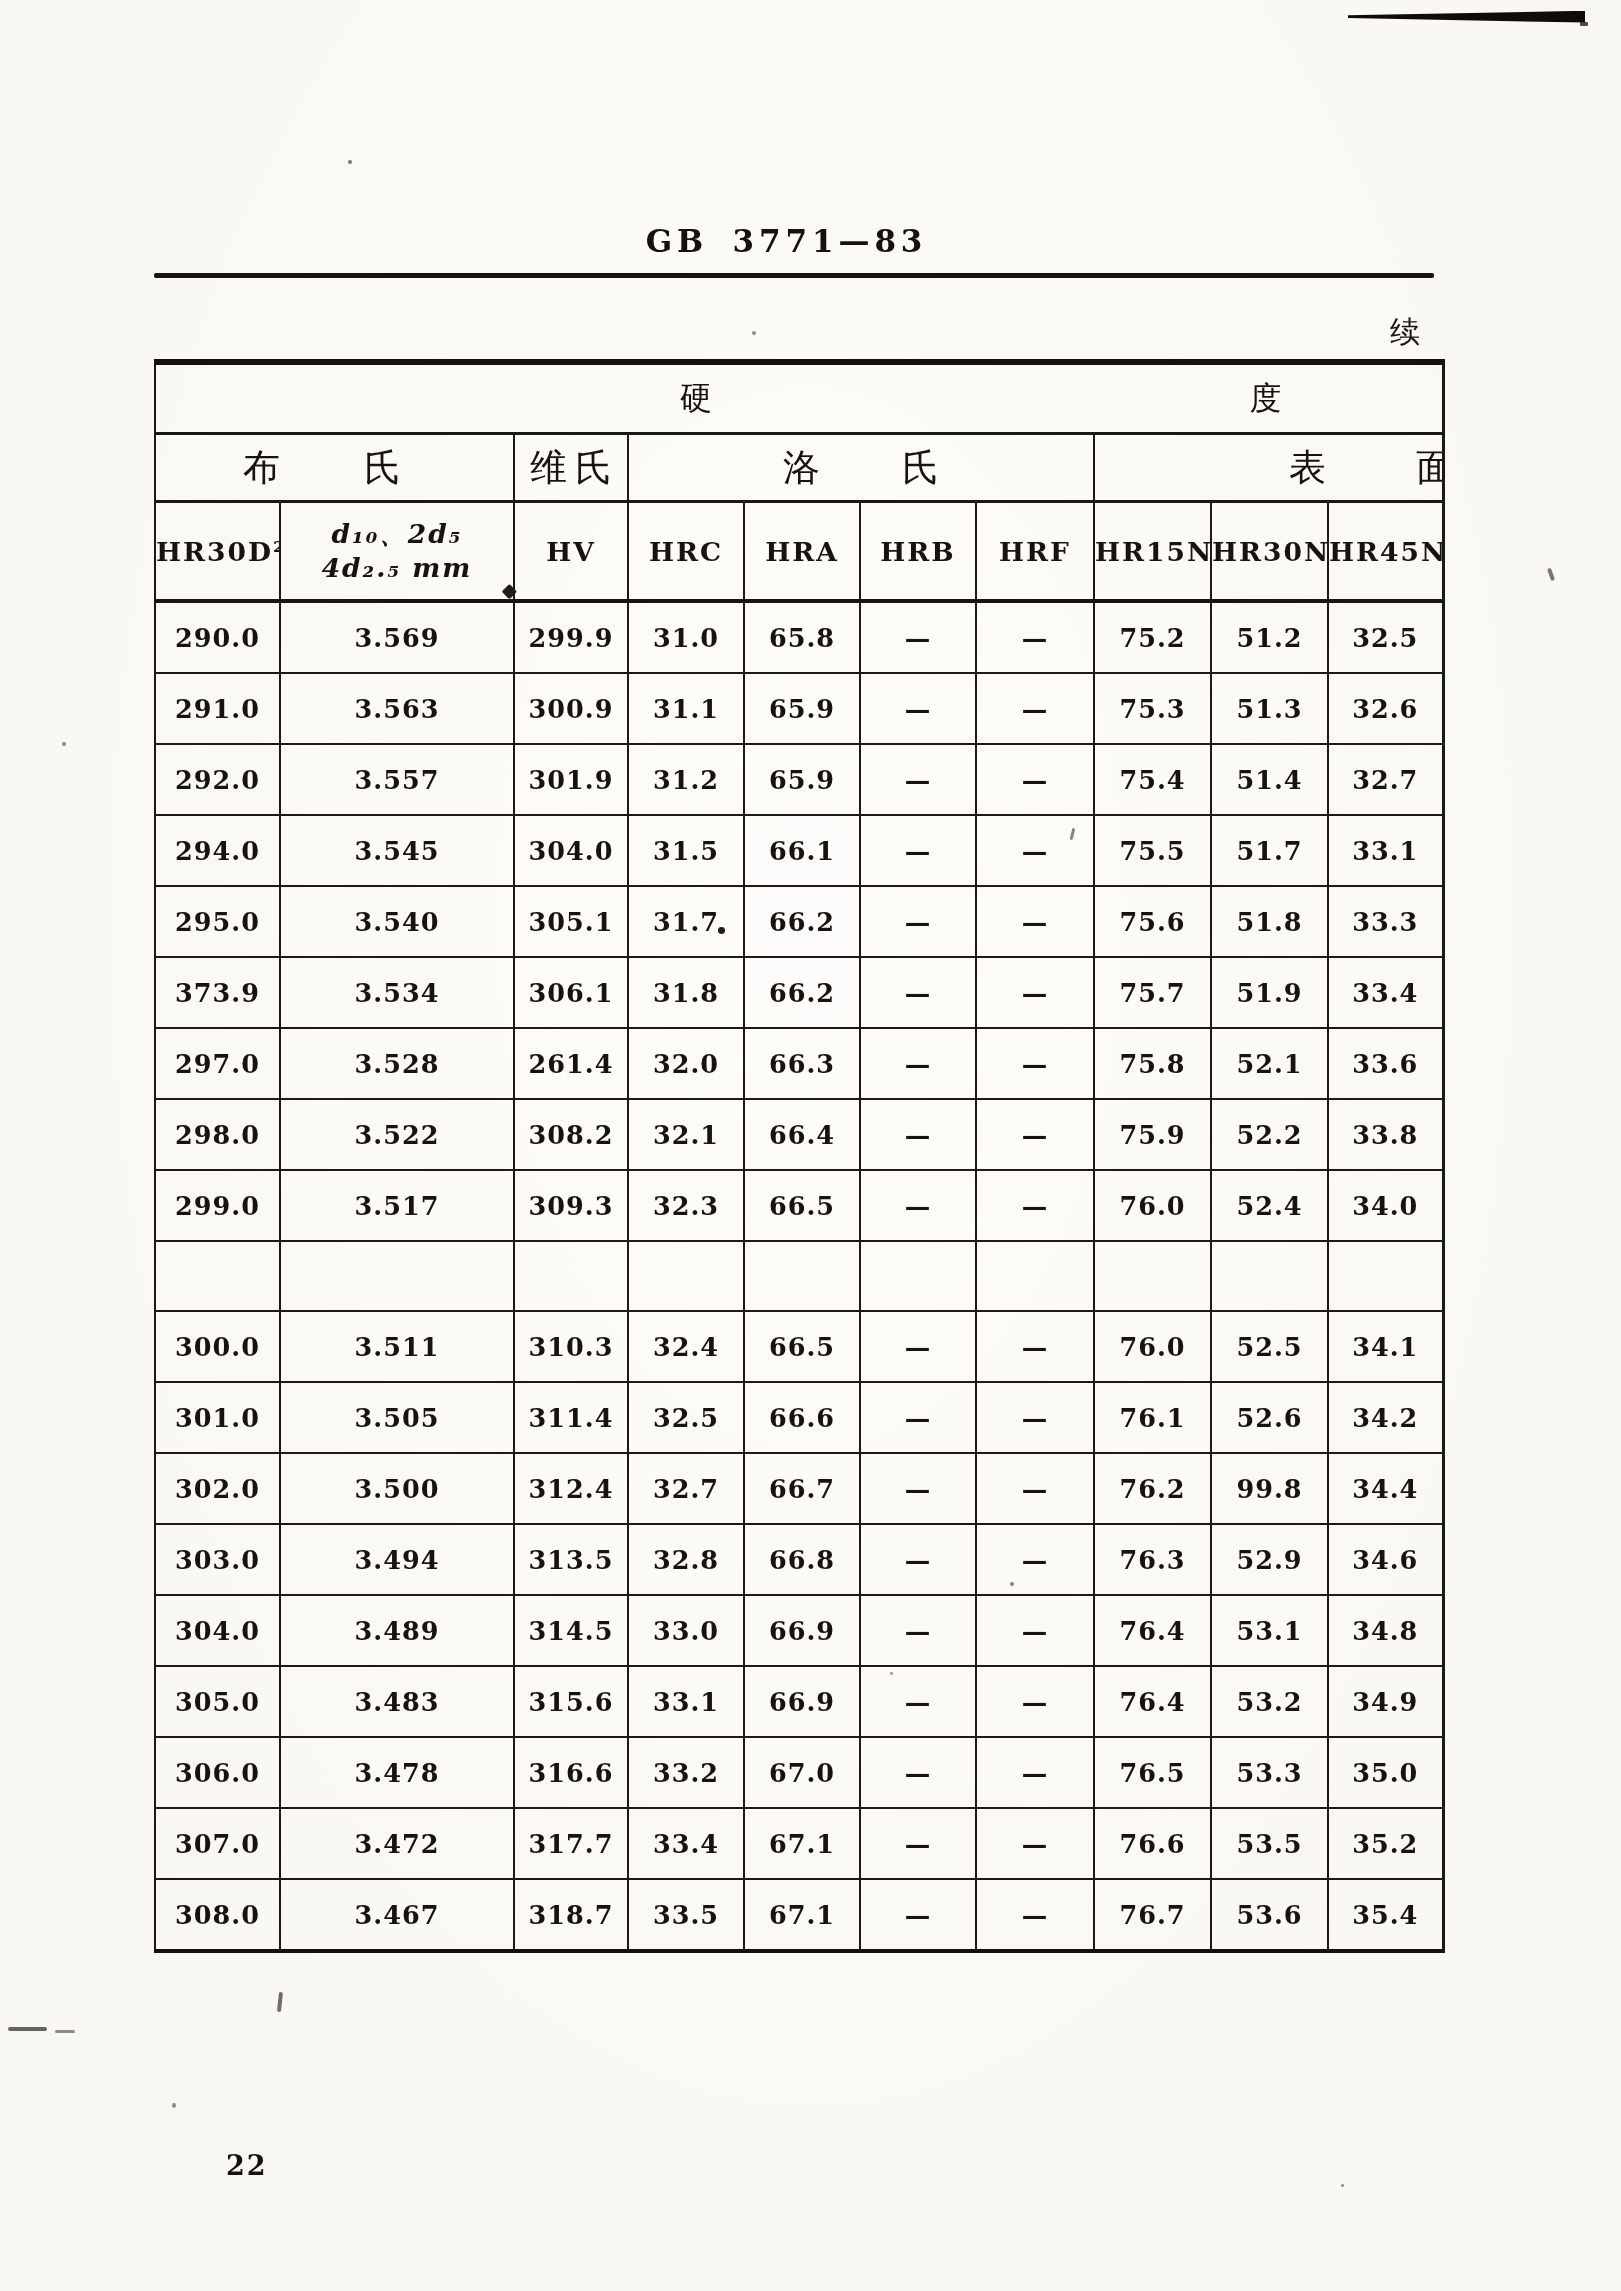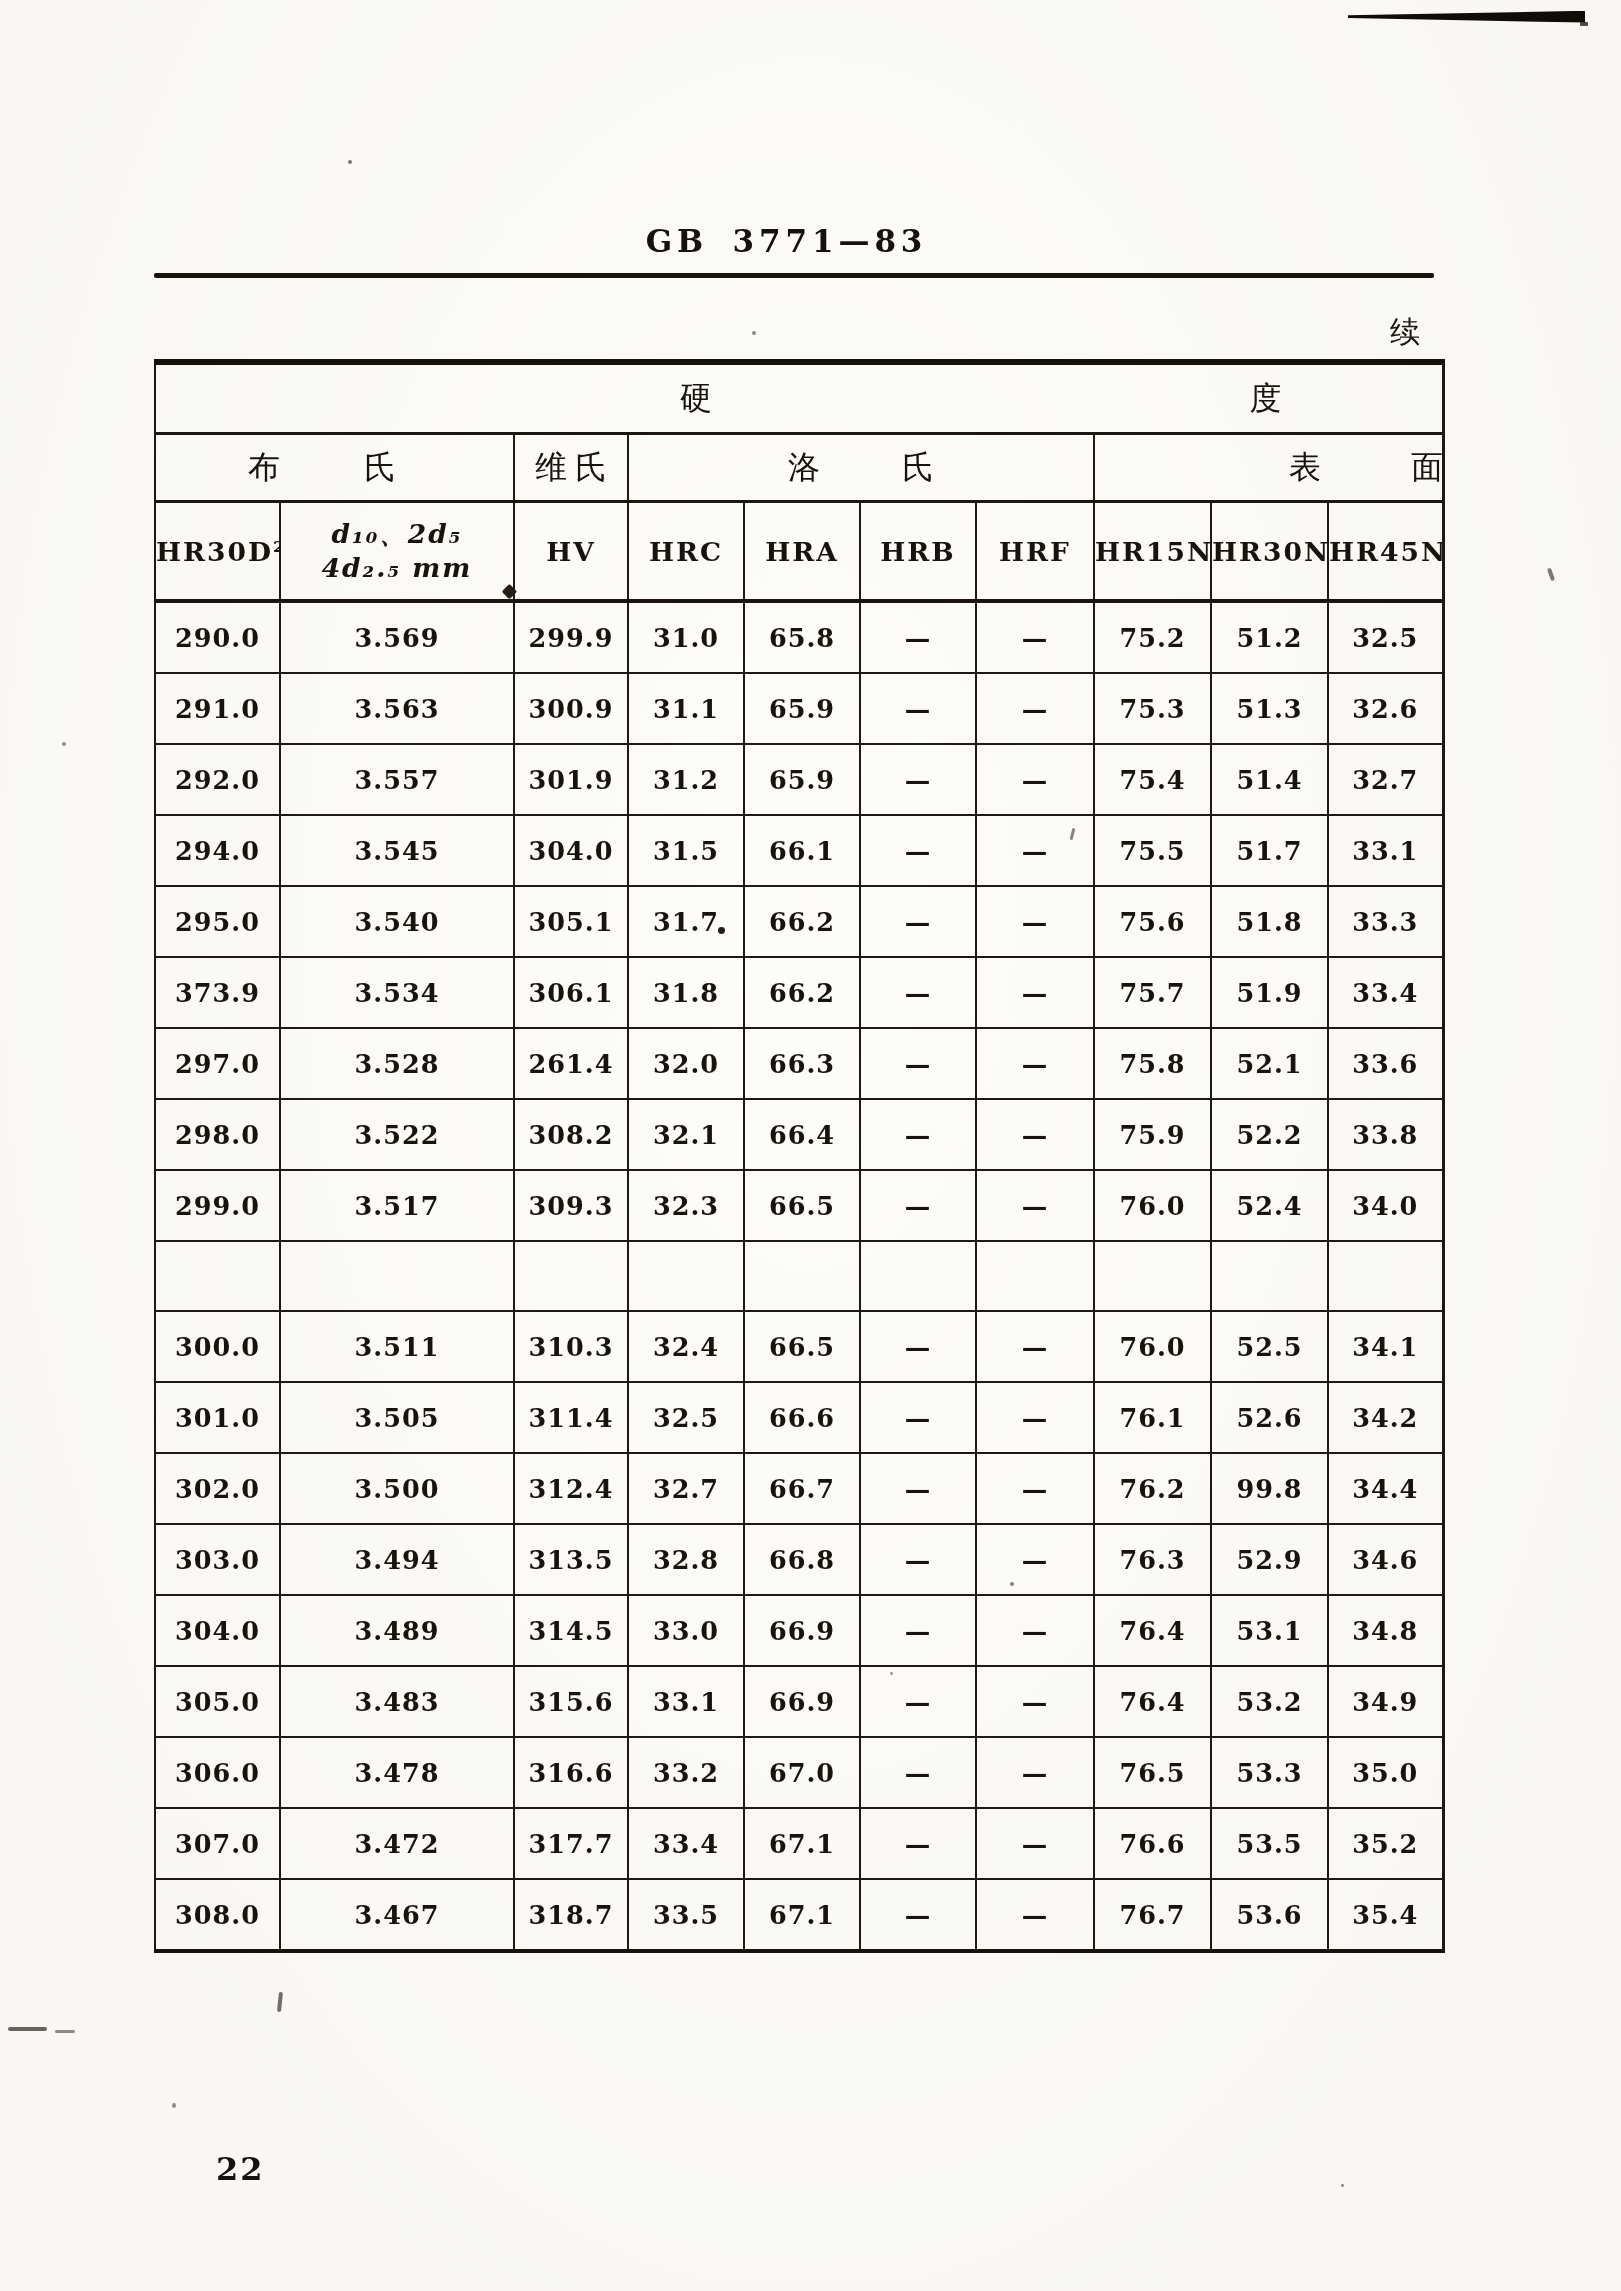--- a/index.html
+++ b/index.html
@@ -48,39 +48,39 @@
     border-left:none;border-right:none;border-top:none;
     border-bottom:3.9px solid #1c1711;
     height:67px;position:relative;font-weight:normal;
   }
   .cap-char{position:absolute;top:50%;transform:translate(-50%,-50%);font-size:32px;}
   .cap-left{left:42.0%;}
   .cap-right{left:86.3%;}
 
   tr.grp-row th{
     border-bottom:3.9px solid #1c1711;height:65px;
-    font-size:32px;font-weight:normal;white-space:nowrap;font-family:Liberation Serif, serif;
+    font-size:37px;font-weight:normal;white-space:nowrap;font-family:Liberation Serif, serif;
   }
   .grp-brinell{letter-spacing:84px;padding-left:59px !important;}
   .grp-vickers{letter-spacing:7.8px;padding-left:7.8px !important;}
   .grp-rockwell{letter-spacing:82px;padding-left:82px !important;}
   .grp-surface{letter-spacing:90px;padding-left:194px !important;}
 
   tr.col-row th{
     height:96px;border-bottom:4.9px solid #1a1510;
     font-size:26.5px;letter-spacing:2px;white-space:nowrap;
   }
   .d-head{font-style:italic;font-size:25.5px;line-height:1.3;letter-spacing:1px;}
   .d-head .dl{display:block;}
 
   tr.data-row td{height:69px;font-size:25.5px;letter-spacing:1px;white-space:nowrap;}
   tr.spacer-row td{height:68px;}
 
   
-  .page-num{position:absolute;left:216px;top:2150px;font-size:32px;font-weight:bold;letter-spacing:2px;}
+  .page-num{position:absolute;left:226px;top:2150px;font-size:27px;font-weight:bold;letter-spacing:2px;}
 
   
   .speck{position:absolute;background:#241e16;border-radius:50%;}
   .bar{position:absolute;background:#39322a;border-radius:2px;}
 </style>
 </head>
 <body>
 
 <div class="page">
 

